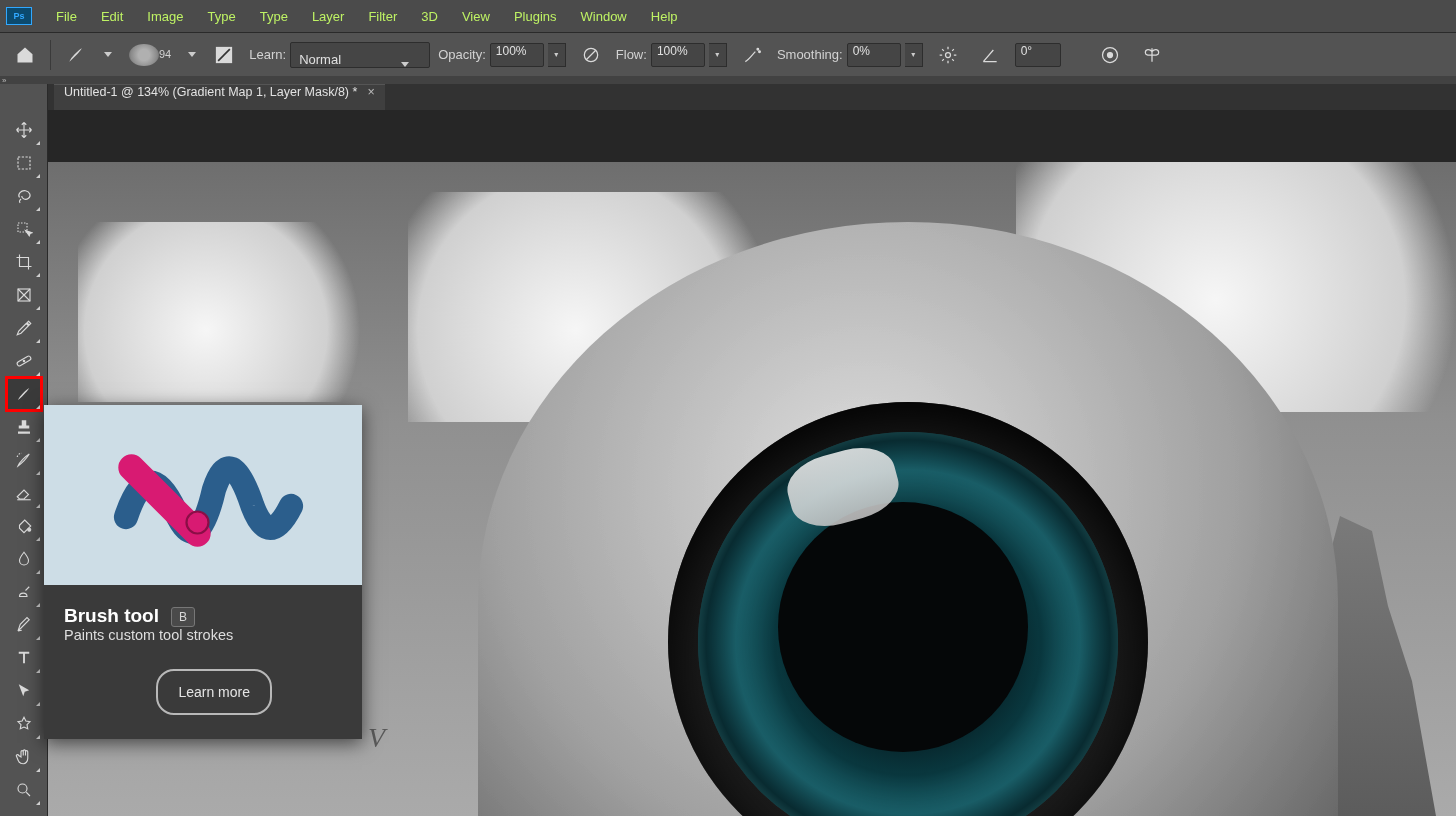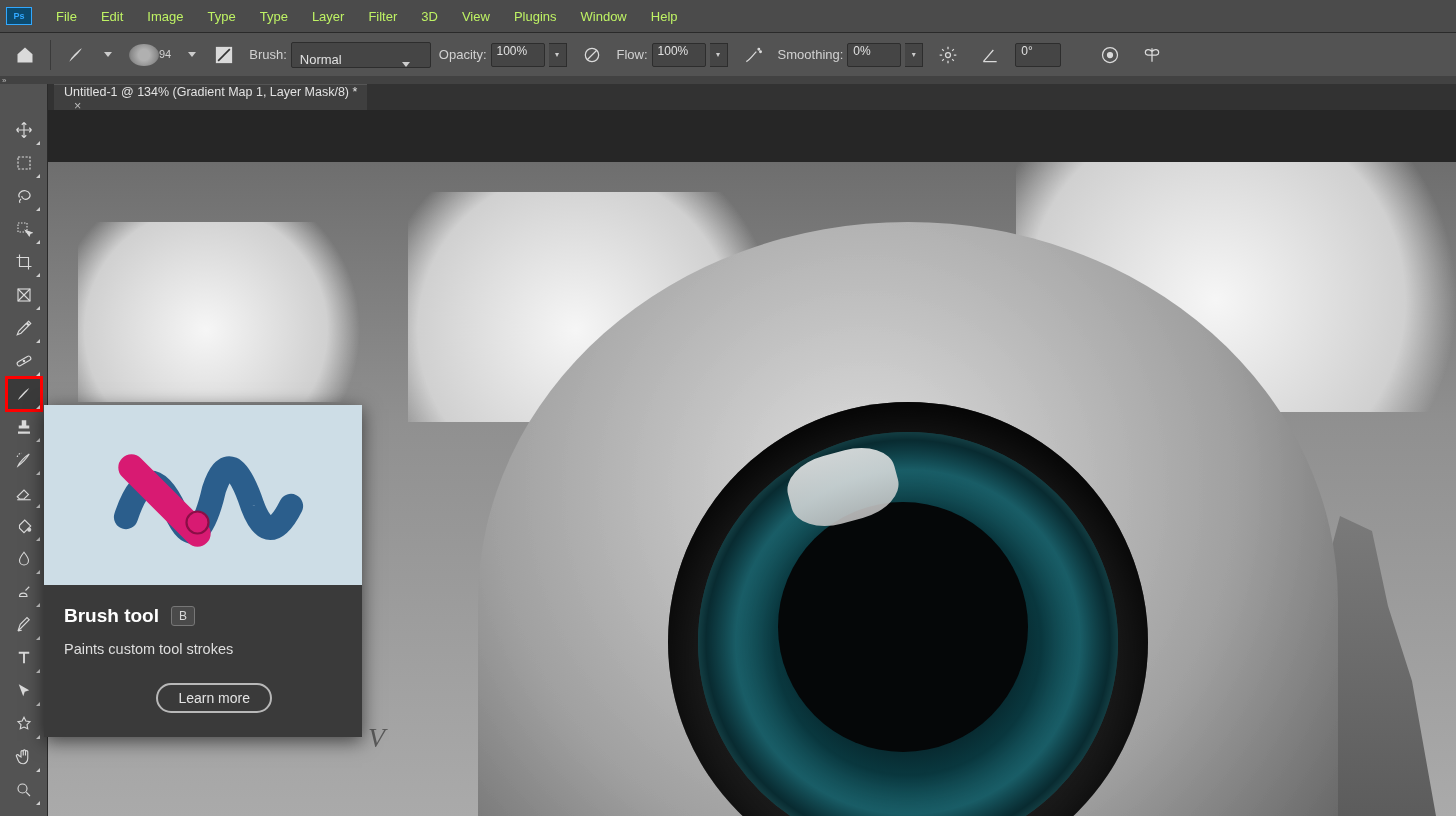--- a/index.html
+++ b/index.html
@@ -21,21 +21,21 @@
 .opt-input { background:#454545; border:1px solid #2d2d2d; color:#e0e0e0; height:24px; width:54px; text-align:left; padding:0 5px; font-size:12px; border-radius:2px; }
 .opt-chev { width:18px; height:24px; background:#454545; border:1px solid #2d2d2d; border-left:none; display:flex; align-items:center; justify-content:center; color:#ccc; font-size:8px; }
 .opt-group { display:flex; align-items:center; gap:4px; }
 .tiny-triangle::after { content:""; border-left:4px solid transparent; border-right:4px solid transparent; border-top:5px solid #ccc; }
 
 
 .collapse-row { height:8px; background:#424242; color:#bbb; font-size:8px; padding-left:2px; }
 
 
 .tabbar { height:26px; background:#323232; display:flex; align-items:flex-end; padding-left:54px; }
-.tab { background:#3f3f3f; color:#e2e2e2; font-size:12.5px; height:26px; display:flex; align-items:flex-start; padding:0 10px; border-top:1px solid #555;flex-direction:column; }
+.tab { background:#3f3f3f; color:#e2e2e2; font-size:12.5px; height:26px; display:flex; align-items:flex-start; padding:0 10px; border-top:1px solid #555; }
 .tab-close { margin-left:10px; color:#bbb; cursor:pointer; }
 
 
 .toolbox { position:absolute; left:0; top:84px; width:48px; bottom:0; background:#535353; display:flex; flex-direction:column; align-items:center; padding-top:30px; border-right:1px solid #2a2a2a; }
 .tool { width:34px; height:32px; margin-bottom:1px; display:flex; align-items:center; justify-content:center; color:#dadada; position:relative; cursor:pointer; }
 .tool.selected { background:#3a3a3a; }
 .tool.highlighted { outline:3px solid #ff0000; outline-offset:-1px; }
 .tool-corner::after { content:""; position:absolute; right:1px; bottom:1px; border-left:4px solid transparent; border-bottom:4px solid #cfcfcf; }
 
 
@@ -57,25 +57,25 @@
 .eye-socket { position:absolute; left:260px; top:200px; width:480px; height:480px; border-radius:50%; background:radial-gradient(circle,#2a2a2a,#1a1a1a 70%); box-shadow:inset 0 20px 60px #000; }
 .iris { position:absolute; left:290px; top:230px; width:420px; height:420px; border-radius:50%; background:radial-gradient(circle at 50% 50%,#061014 20%,#0a3940 45%,#1e6e79 58%,#0e444d 68%,#2b7c85 72%,#123238 85%); box-shadow:inset 0 0 80px rgba(0,0,0,0.8); }
 .pupil { position:absolute; left:370px; top:300px; width:250px; height:250px; border-radius:50%; background:#050708; }
 .highlight { position:absolute; left:380px; top:250px; width:110px; height:70px; border-radius:40%; background:linear-gradient(#f2f2f2,#c8c8c8); opacity:0.85; transform:rotate(-15deg); }
 .initials { position:absolute; left:320px; top:560px; color:#5a5a5a; font-size:28px; font-style:italic; font-family:serif; }
 
 
 .tooltip { position:absolute; left:44px; top:405px; width:318px; background:#cddde6; box-shadow:0 4px 18px rgba(0,0,0,0.6); z-index:20; }
 .tooltip-img { height:180px; background:#cddde6; display:flex; align-items:center; justify-content:center; position:relative; overflow:hidden; }
 .tooltip-bottom { background:#3a3a3a; padding:20px 20px 24px 20px; }
-.tt-title-row { display:flex; align-items:center; gap:12px; margin-bottom:14px; }
+.tt-title-row { display:flex; align-items:flex-end; gap:12px; }
 .tt-title { color:#fff; font-size:19px; font-weight:600; }
 .tt-key { border:1px solid #777; background:#4a4a4a; color:#d8d8d8; font-size:12px; padding:2px 7px; border-radius:3px; }
 .tt-desc { color:#dedede; font-size:14.5px; margin-bottom:26px; }
-.tt-btn { border:2px solid #b8b8b8; color:#e4e4e4; background:transparent; border-radius:18px; padding:5px 20px; font-size:14px; cursor:pointer; display:block; margin:0 0 0 auto; position:relative; left:-70px;}
+.tt-btn { border:2px solid #b8b8b8; color:#e4e4e4; background:transparent; border-radius:18px; padding:13px 20px; font-size:14px; cursor:pointer; display:block; margin:0 0 0 auto; position:relative; left:-70px;}
 .tt-btn-wrap { display:flex; justify-content:center; }
 
 
 .sel-tri { margin-left:auto; border-left:4px solid transparent; border-right:4px solid transparent; border-top:5px solid #ccc; }
 
 
 svg.tool-svg { width:18px; height:18px; stroke:#dadada; fill:none; stroke-width:1.5; }
 svg.opt-svg { width:20px; height:20px; stroke:#dadada; fill:none; stroke-width:1.5; }
 </style>
 </head>
@@ -117,21 +117,21 @@
     <div class="brush-size-txt">94</div>
   </div>
   <div class="opt-btn tiny-triangle" style="width:14px"></div>
   <div class="opt-btn">
     <svg class="opt-svg" viewBox="0 0 24 24">
         <rect x="3" y="3" width="18" height="18" fill="#dadada"></rect>
         <path d="M5 19L19 5" stroke="#333" stroke-width="2"></path>
       </svg>
   </div>
   <div class="opt-group">
-    <span class="opt-label">Brush:</span>
+    <span class="opt-label">Learn:</span>
     <div class="opt-select">
       <span>Normal</span>
       <span class="sel-tri"></span>
     </div>
   </div>
   <div class="opt-group">
     <span class="opt-label">Opacity:</span>
     <div class="opt-input"><span>100%</span></div>
     <div class="opt-chev">▾</div>
   </div>

